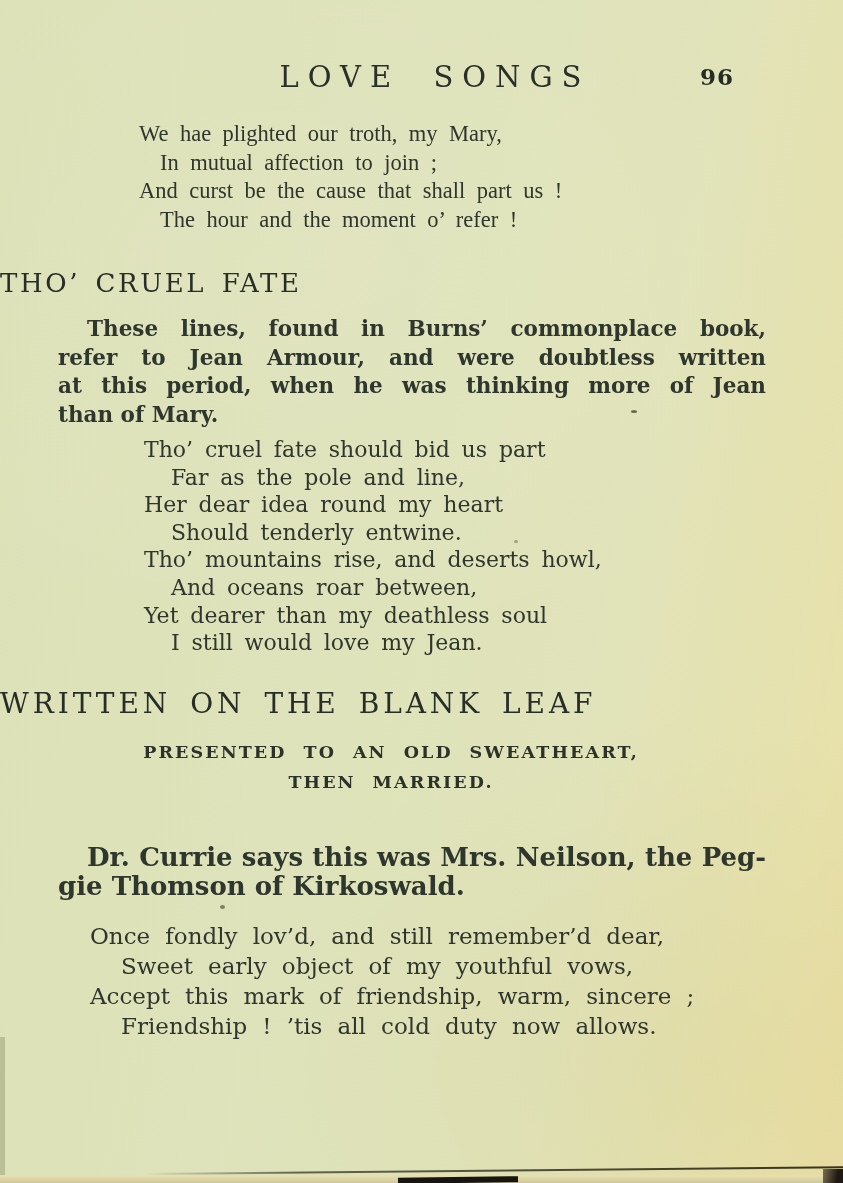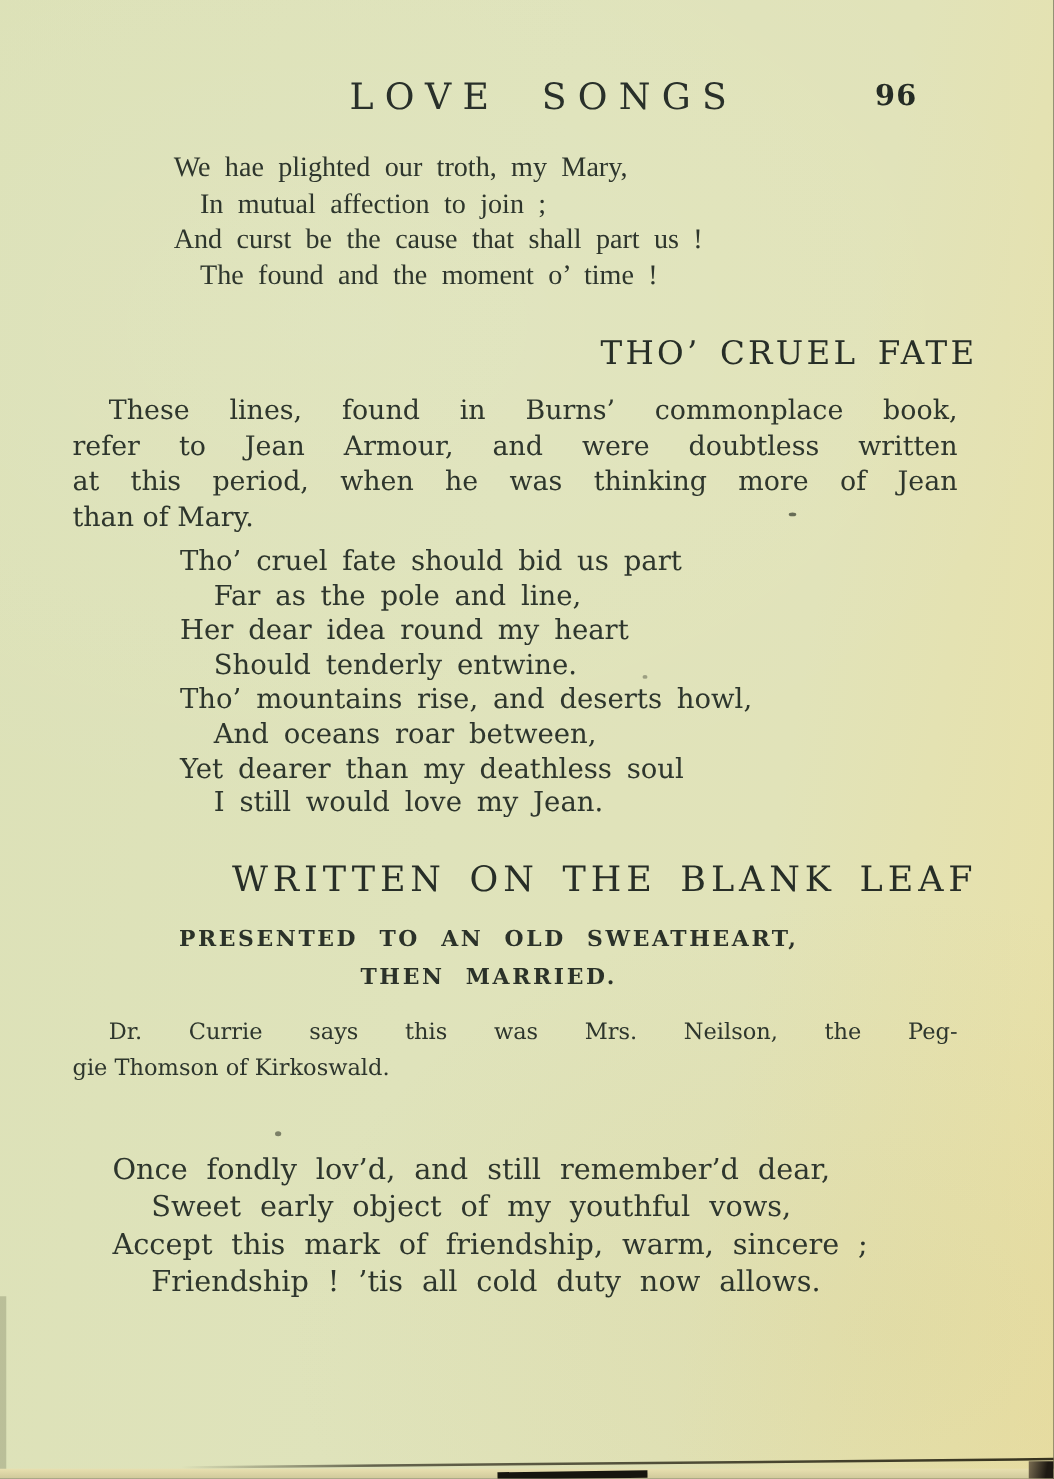--- a/index.html
+++ b/index.html
@@ -38,39 +38,39 @@
   .stanza1 { left: 139px; top: 120px; font-size: 22.5px; line-height: 28.5px; word-spacing: 0.26em; font-family: Liberation Serif, serif; }
   .stanza1 .indent { padding-left: 21px; }
   .stanza2 { left: 144px; top: 436px; font-size: 22px; line-height: 27.6px; word-spacing: 0.22em; }
   .stanza2 .indent { padding-left: 27px; }
   .stanza3 { left: 90px; top: 921px; font-size: 23px; line-height: 30px; word-spacing: 0.34em; }
   .stanza3 .indent { padding-left: 31px; }
 
   
   .heading {
     position: absolute; left: 0; width: 782px; margin: 0;
-    text-align: right; font-weight: normal; color: #272e27;
+    text-align: left; font-weight: normal; color: #272e27;
   }
   .heading-1 { top: 268px; font-size: 26px; letter-spacing: 0.10em; word-spacing: 0.18em; }
   .heading-2 { top: 687px; font-size: 28px; letter-spacing: 0.14em; word-spacing: 0.22em; }
 
   .subheading {
     position: absolute; left: 0; top: 737px; width: 782px;
     text-align: center; font-size: 17.5px; font-weight: bold;
     color: #2b3229; line-height: 30px;
   }
   .subheading .shline { letter-spacing: 0.12em; word-spacing: 0.5em; }
 
   
   .prose { position: absolute; left: 58px; width: 708px; font-size: 21.5px; }
-  .prose .pline { line-height: 28.6px; }
+  .prose .pline { line-height: 28.6px; font-weight: bold; }
   .prose .just { text-align: justify; text-align-last: justify; }
   .prose .indent-first { text-indent: 29px; }
   .prose-1 { top: 315px; }
-  .prose-2 { top: 811px; font-size: 18px; }
+  .prose-2 { top: 843px; font-size: 26px; }
   .prose-2 .pline { line-height: 29px; }
 
   
   .speck { position: absolute; border-radius: 50%; }
   .speck-1 { left: 631px; top: 410px; width: 6px; height: 3px; background: rgba(62,68,52,0.75); }
   .speck-2 { left: 220px; top: 905px; width: 5px; height: 4px; background: rgba(70,76,58,0.65); }
   .speck-3 { left: 514px; top: 540px; width: 4px; height: 3px; background: rgba(100,104,84,0.55); }
 
   
   .bottom-strip {
@@ -102,21 +102,21 @@
 
   <div class="running-head">
     <span class="running-title">LOVE SONGS</span>
   </div>
   <span class="page-number">96</span>
 
   <div class="stanza stanza1">
     <div class="vline">We hae plighted our troth, my Mary,</div>
     <div class="vline indent">In mutual affection to join ;</div>
     <div class="vline">And curst be the cause that shall part us !</div>
-    <div class="vline indent">The found and the moment o’ time !</div>
+    <div class="vline indent">The hour and the moment o’ refer !</div>
   </div>
 
   <h2 class="heading heading-1">THO’ CRUEL FATE</h2>
 
   <div class="prose prose-1">
     <div class="pline just indent-first">These lines, found in Burns’ commonplace book,</div>
     <div class="pline just">refer to Jean Armour, and were doubtless written</div>
     <div class="pline just">at this period, when he was thinking more of Jean</div>
     <div class="pline">than of Mary.</div>
   </div>

